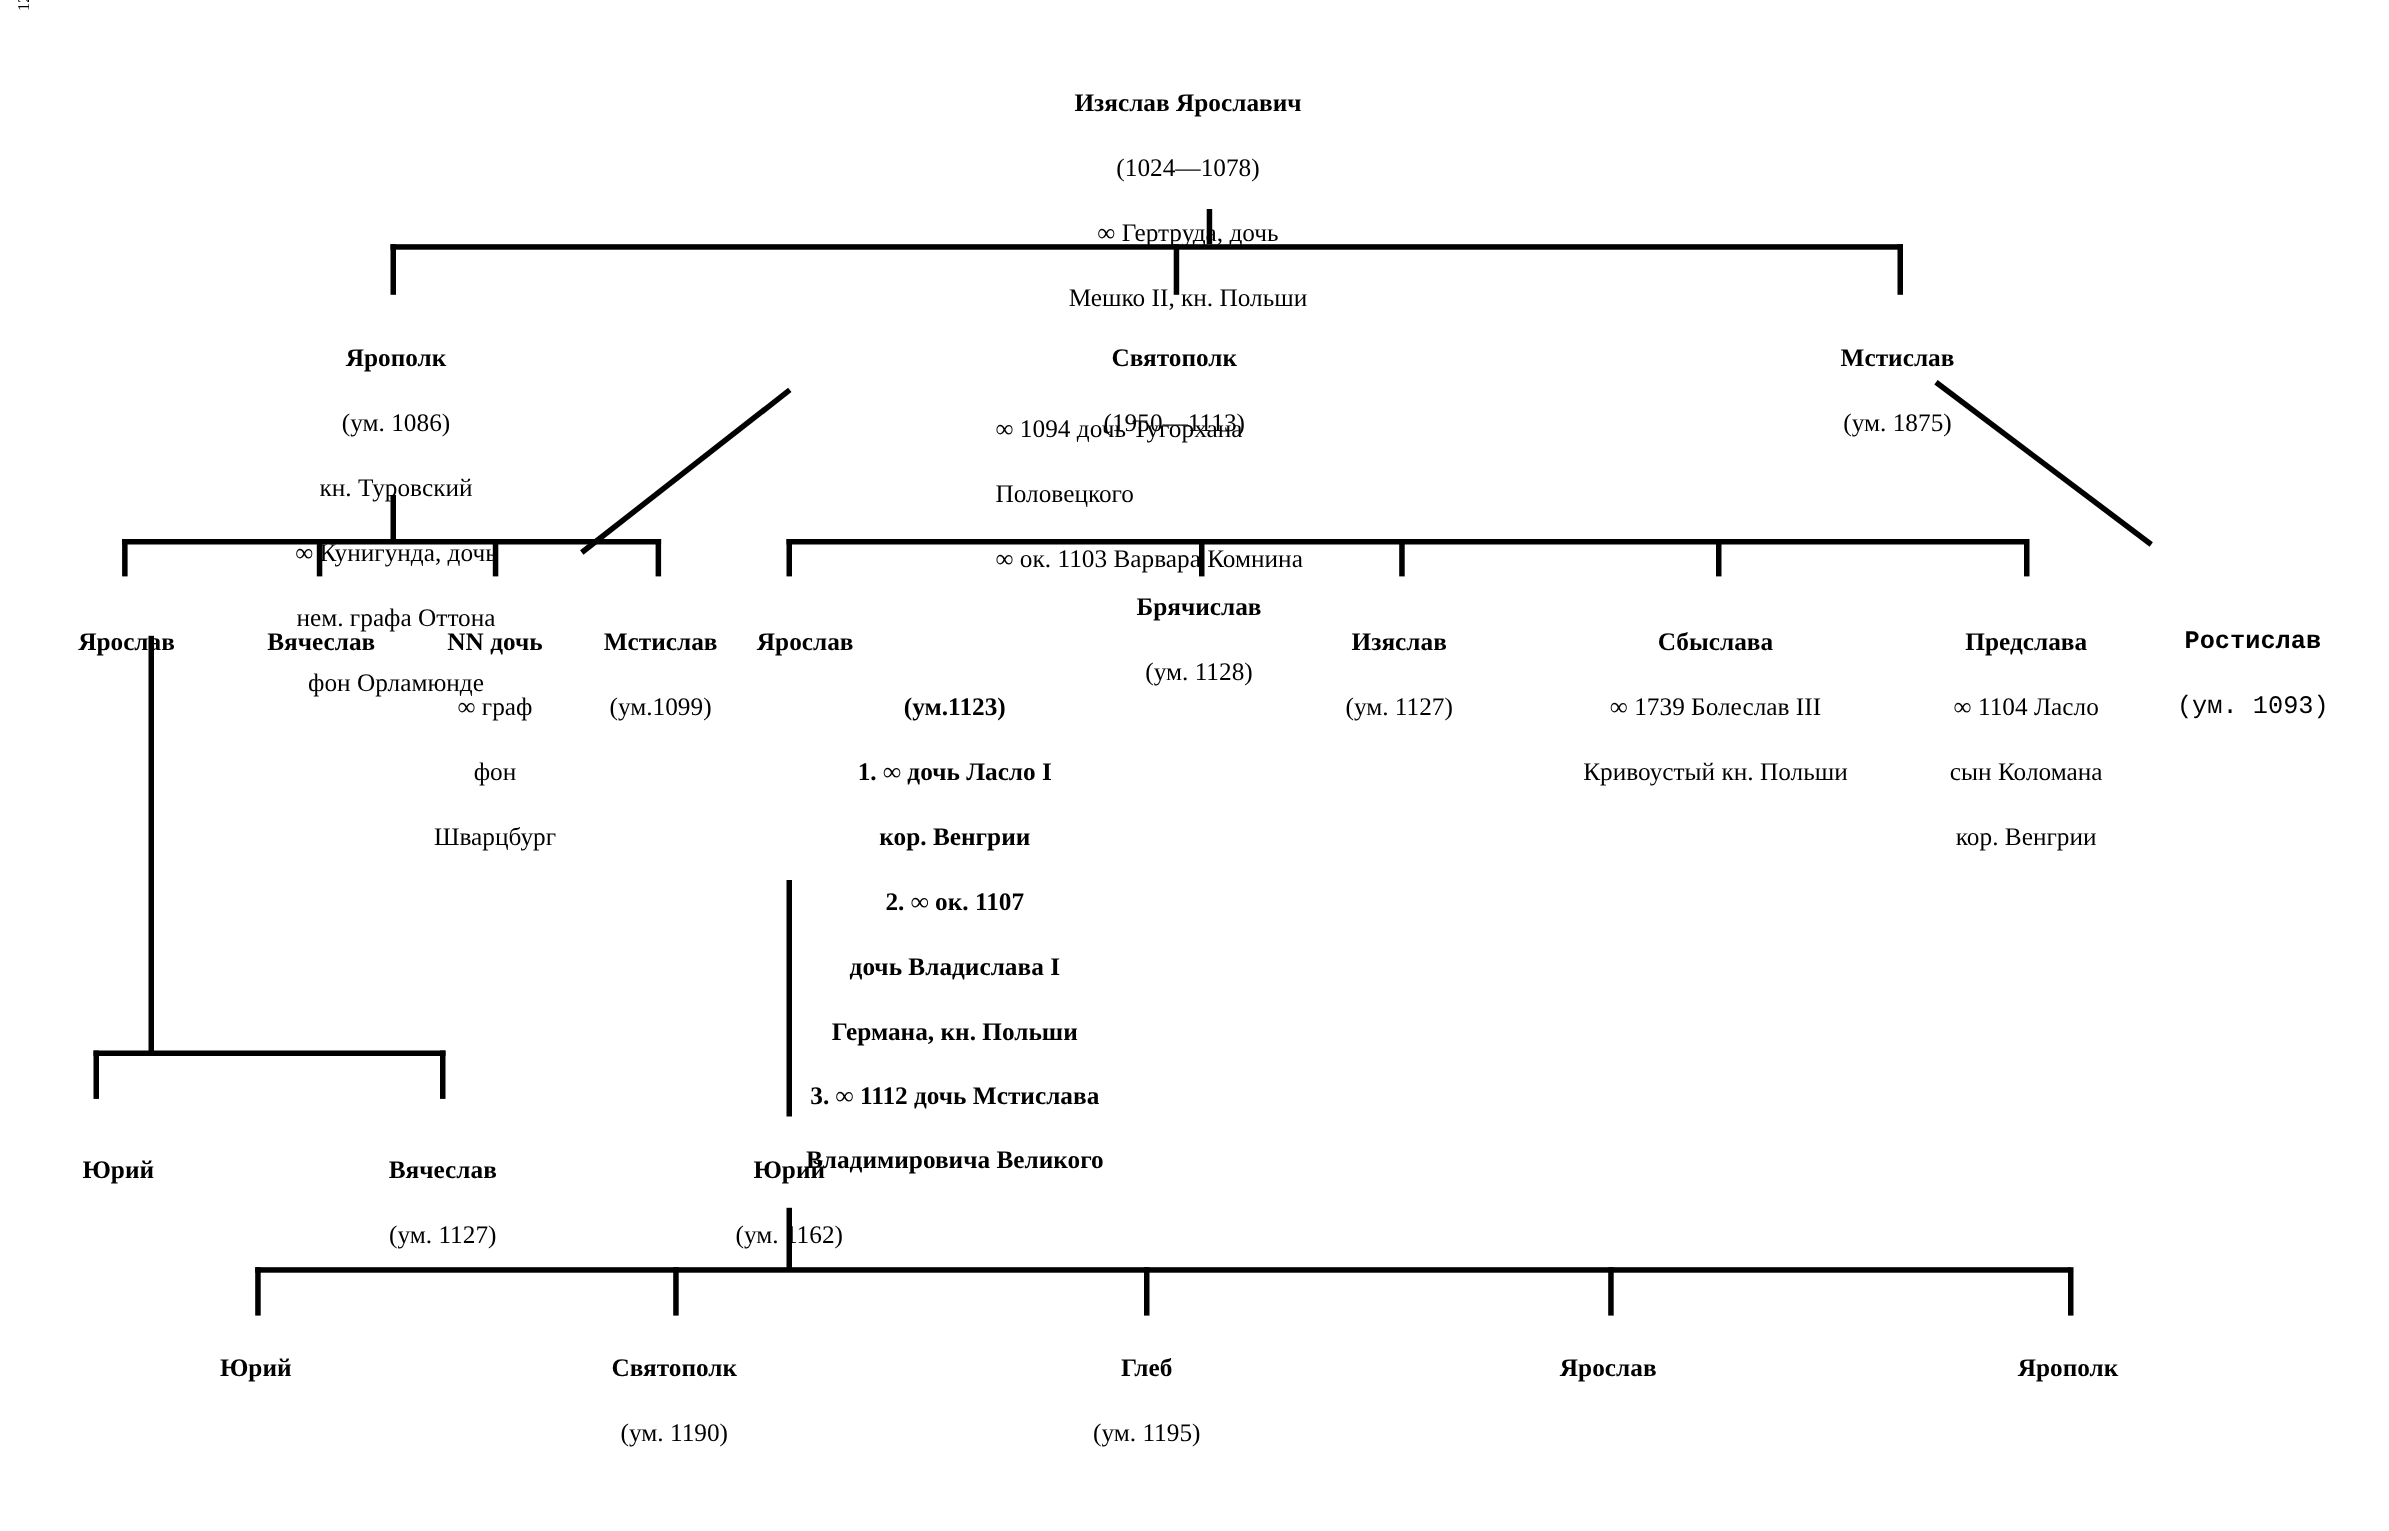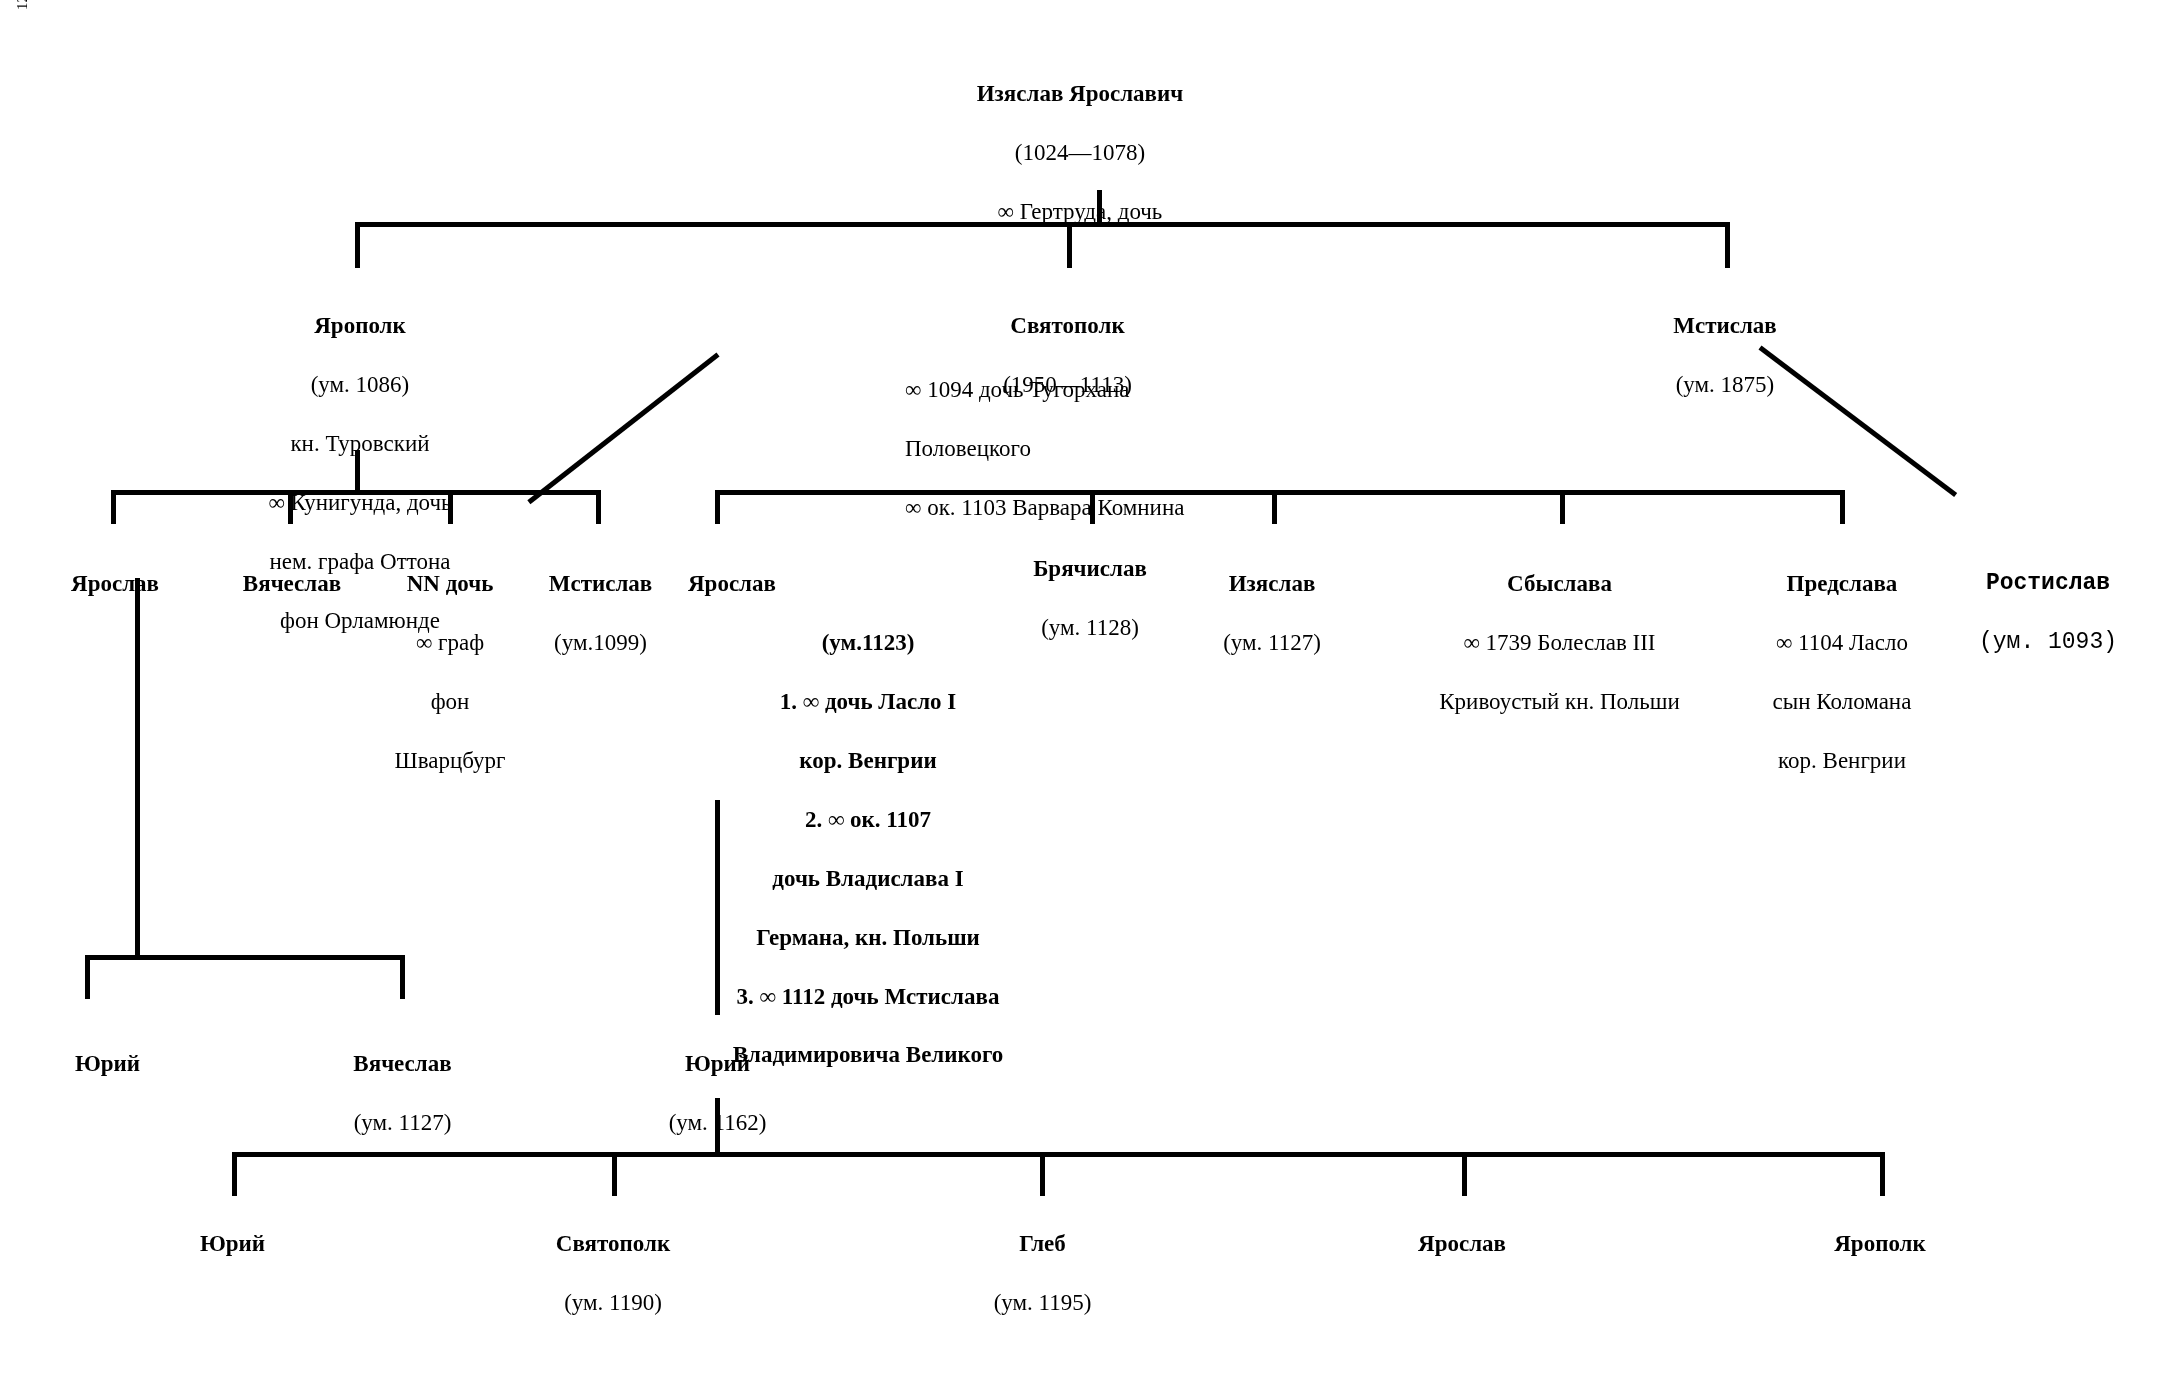--- a/index.html
+++ b/index.html
@@ -67,20 +67,21 @@
 <body>
 
 <div id="page">
 
   <div class="page-mark" style="left:14px; top:10px;">124</div>
 
   <div class="node" style="left:870px; top:50px; width:420px;">
     <span class="nm">Изяслав Ярославич</span>
     <span class="ln">(1024—1078)</span>
     <span class="ln">∞ Гертруда, дочь</span>
+    <span class="ln">Мешко II, кн. Польши</span>
   </div>
 
   <div class="vline" style="left:1097px; top:190px; height:32px;"></div>
 
   <div class="hline" style="left:355px; top:222px; width:1375px;"></div>
 
   <div class="vline" style="left:355px; top:222px; height:46px;"></div>
   <div class="vline" style="left:1067px; top:222px; height:46px;"></div>
   <div class="vline" style="left:1725px; top:222px; height:46px;"></div>
 
@@ -151,21 +152,21 @@
     <span class="ln">(ум.1123)</span>
     <span class="ln">1. ∞ дочь Ласло I</span>
     <span class="ln">кор. Венгрии</span>
     <span class="ln">2. ∞ ок. 1107</span>
     <span class="ln">дочь Владислава I</span>
     <span class="ln">Германа, кн. Польши</span>
     <span class="ln">3. ∞ 1112 дочь Мстислава</span>
     <span class="ln">Владимировича Великого</span>
   </div>
 
-  <div class="node" style="left:1010px; top:525px; width:160px;">
+  <div class="node" style="left:1010px; top:508px; width:160px;">
     <span class="nm">Брячислав</span>
     <span class="ln">(ум. 1128)</span>
   </div>
 
   <div class="node" style="left:1192px; top:540px; width:160px;">
     <span class="nm">Изяслав</span>
     <span class="ln">(ум. 1127)</span>
   </div>
 
   <div class="node" style="left:1372px; top:540px; width:375px;">

